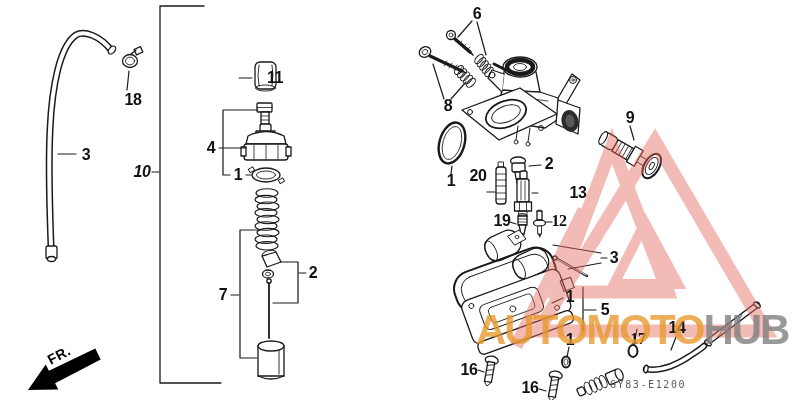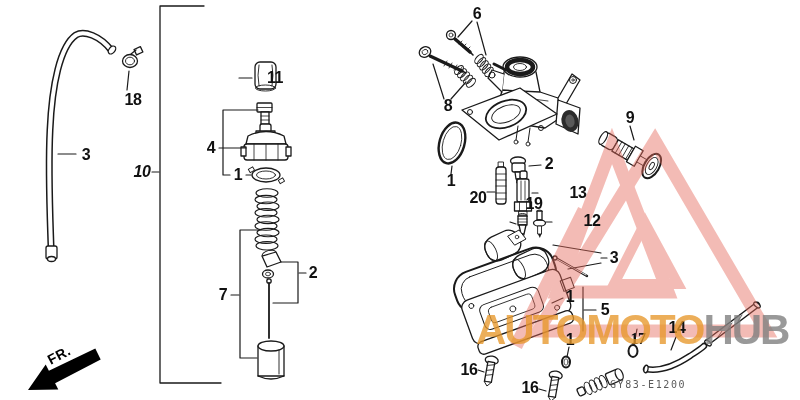--- a/index.html
+++ b/index.html
@@ -349,24 +349,24 @@
       <span class="plabel" style="left: 142px; top: 172px; font-style: italic;">10</span>
       <span class="plabel" style="left: 227px; top: 78px; margin-left: 48px;">11</span>
       <span class="plabel" style="left: 211px; top: 148px;">4</span>
       <span class="plabel" style="left: 238px; top: 175px;">1</span>
       <span class="plabel" style="left: 223px; top: 295px;">7</span>
       <span class="plabel" style="left: 313px; top: 273px;">2</span>
       <span class="plabel" style="left: 477px; top: 14px;">6</span>
       <span class="plabel" style="left: 448px; top: 106px;">8</span>
       <span class="plabel" style="left: 451px; top: 181px;">1</span>
       <span class="plabel" style="left: 549px; top: 164px;">2</span>
-      <span class="plabel" style="left: 478px; top: 198px;">20</span>
+      <span class="plabel" style="left: 478px; top: 176px;">20</span>
       <span class="plabel" style="left: 578px; top: 193px;">13</span>
-      <span class="plabel" style="left: 502px; top: 204px; margin-left: 32px;">19</span>
-      <span class="plabel" style="left: 592px; top: 221px;">12</span>
+      <span class="plabel" style="left: 502px; top: 221px;">19</span>
+      <span class="plabel" style="left: 559px; top: 221px; font-family: Liberation Serif, serif;">12</span>
       <span class="plabel" style="left: 630px; top: 118px;">9</span>
       <span class="plabel" style="left: 614px; top: 258px;">3</span>
       <span class="plabel" style="left: 570px; top: 297px;">1</span>
       <span class="plabel" style="left: 605px; top: 310px;">5</span>
       <span class="plabel" style="left: 638px; top: 339px; font-family: Liberation Serif, serif;">17</span>
       <span class="plabel" style="left: 677px; top: 328px;">14</span>
       <span class="plabel" style="left: 570px; top: 340px;">1</span>
       <span class="plabel" style="left: 469px; top: 370px;">16</span>
       <span class="plabel" style="left: 530px; top: 388px;">16</span>
     </div>

